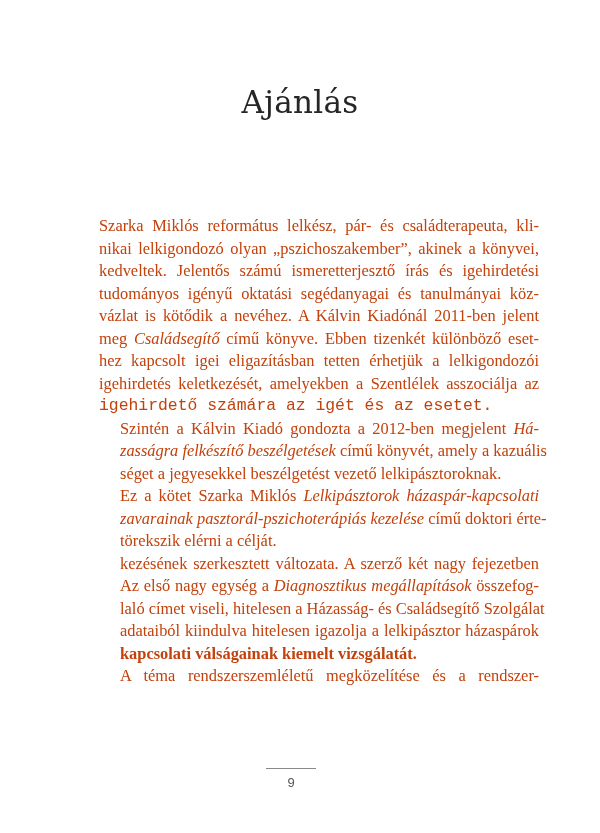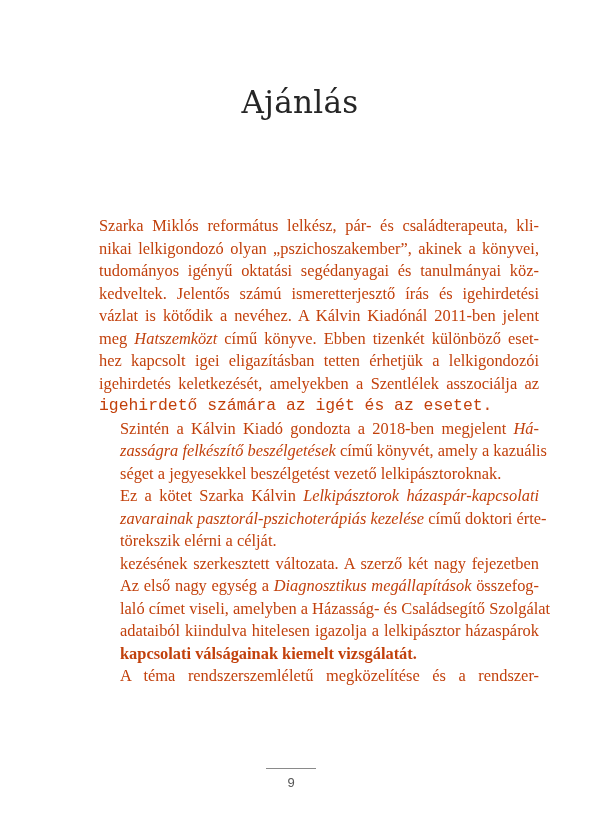--- a/index.html
+++ b/index.html
@@ -82,42 +82,42 @@
   </style>
 </head>
 <body>
 
 <h1 class="page-title">Ajánlás</h1>
 
 <div class="body-text" id="body-text">
     <p class="para">
       <span class="line"><span>Szarka Miklós református lelkész, pár- és családterapeuta, kli-</span></span>
       <span class="line"><span>nikai lelkigondozó olyan „pszichoszakember”, akinek a könyvei,</span></span>
+      <span class="line"><span>kedveltek. Jelentős számú ismeretterjesztő írás és igehirdetési</span></span>
       <span class="line"><span>tudományos igényű oktatási segédanyagai és tanulmányai köz-</span></span>
-      <span class="line"><span>kedveltek. Jelentős számú ismeretterjesztő írás és igehirdetési</span></span>
       <span class="line"><span>vázlat is kötődik a nevéhez. A Kálvin Kiadónál 2011-ben jelent</span></span>
-      <span class="line"><span>meg </span><em>Hatszemközt</em><span> című könyve. Ebben tizenkét különböző eset-</span></span>
+      <span class="line"><span>meg </span><em>Családsegítő</em><span> című könyve. Ebben tizenkét különböző eset-</span></span>
       <span class="line"><span>hez kapcsolt igei eligazításban tetten érhetjük a lelkigondozói</span></span>
       <span class="line"><span>igehirdetés keletkezését, amelyekben a Szentlélek asszociálja az</span></span>
       <span class="line last" style="white-space: normal; font-family: Liberation Mono, monospace;"><span>igehirdető számára az igét és az esetet.</span></span>
     </p>
     <p class="para indent">
-      <span class="line" style="text-indent: 21px;"><span>Szintén a Kálvin Kiadó gondozta a 2018-ben megjelent </span><em>Há-</em></span>
+      <span class="line" style="text-indent: 21px;"><span>Szintén a Kálvin Kiadó gondozta a 2012-ben megjelent </span><em>Há-</em></span>
       <span class="line"><em>zasságra felkészítő beszélgetések</em><span> című könyvét, amely a kazuális</span></span>
       <span class="line last" style="white-space: normal;"><span>séget a jegyesekkel beszélgetést vezető lelkipásztoroknak.</span></span>
     </p>
     <p class="para indent">
-      <span class="line" style="text-indent: 21px;"><span>Ez a kötet Szarka Kálvin </span><em>Lelkipásztorok házaspár-kapcsolati</em></span>
+      <span class="line" style="text-indent: 21px;"><span>Ez a kötet Szarka Miklós </span><em>Lelkipásztorok házaspár-kapcsolati</em></span>
       <span class="line"><em>zavarainak pasztorál-pszichoterápiás kezelése</em><span> című doktori érte-</span></span>
       <span class="line last" style="white-space: normal;"><span>törekszik elérni a célját.</span></span>
       <span class="line"><span>kezésének szerkesztett változata. A szerző két nagy fejezetben</span></span>
     </p>
     <p class="para indent">
       <span class="line" style="text-indent: 21px;"><span>Az első nagy egység a </span><em>Diagnosztikus megállapítások</em><span> összefog-</span></span>
-      <span class="line"><span>laló címet viseli, amelyben a Házasság- és Családsegítő Szolgálat</span></span>
+      <span class="line"><span>laló címet viseli, hitelesen a Házasság- és Családsegítő Szolgálat</span></span>
       <span class="line"><span>adataiból kiindulva hitelesen igazolja a lelkipásztor házaspárok</span></span>
       <span class="line last" style="white-space: normal; font-weight: bold;"><span>kapcsolati válságainak kiemelt vizsgálatát.</span></span>
     </p>
     <p class="para indent">
       <span class="line" style="text-indent: 21px;"><span>A téma rendszerszemléletű megközelítése és a rendszer-</span></span>
     </p>
   </div>
 
 <div class="footer-rule"></div>
 <div class="page-number">9</div>

